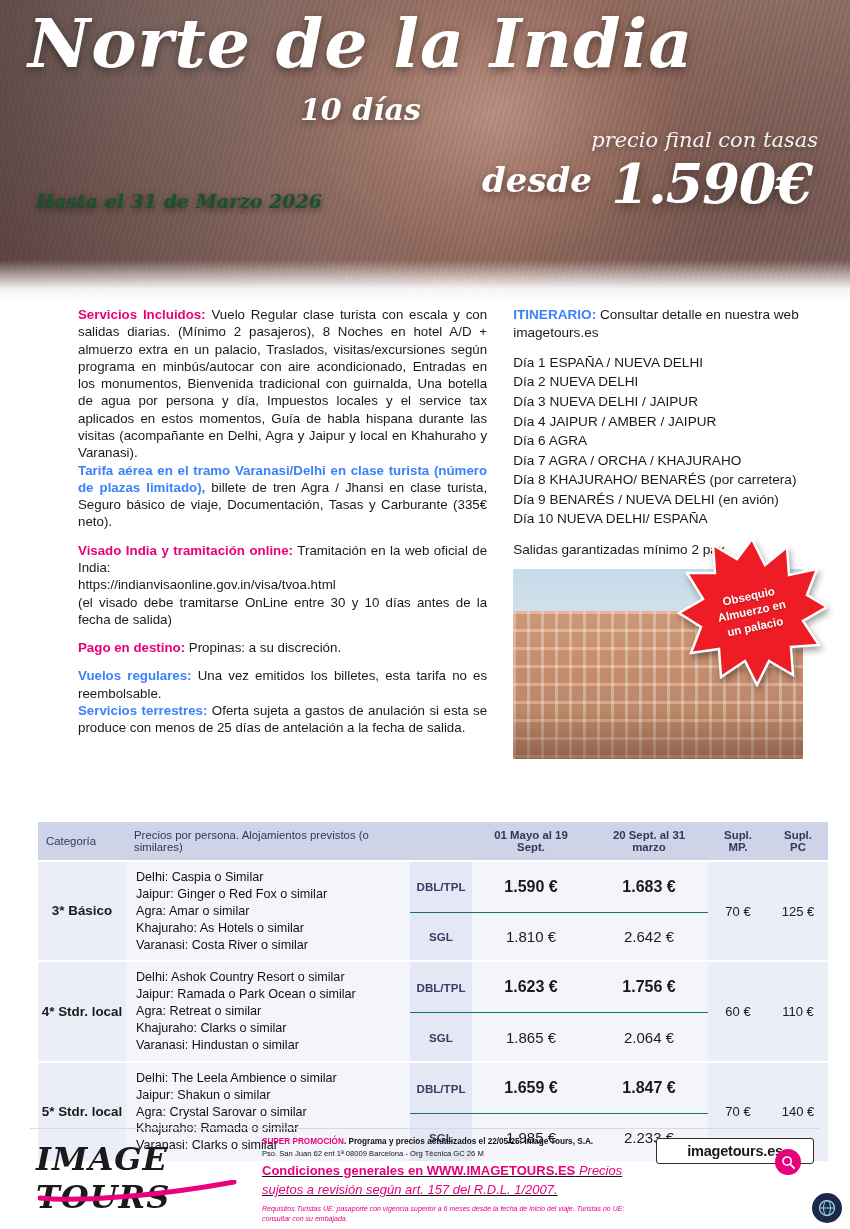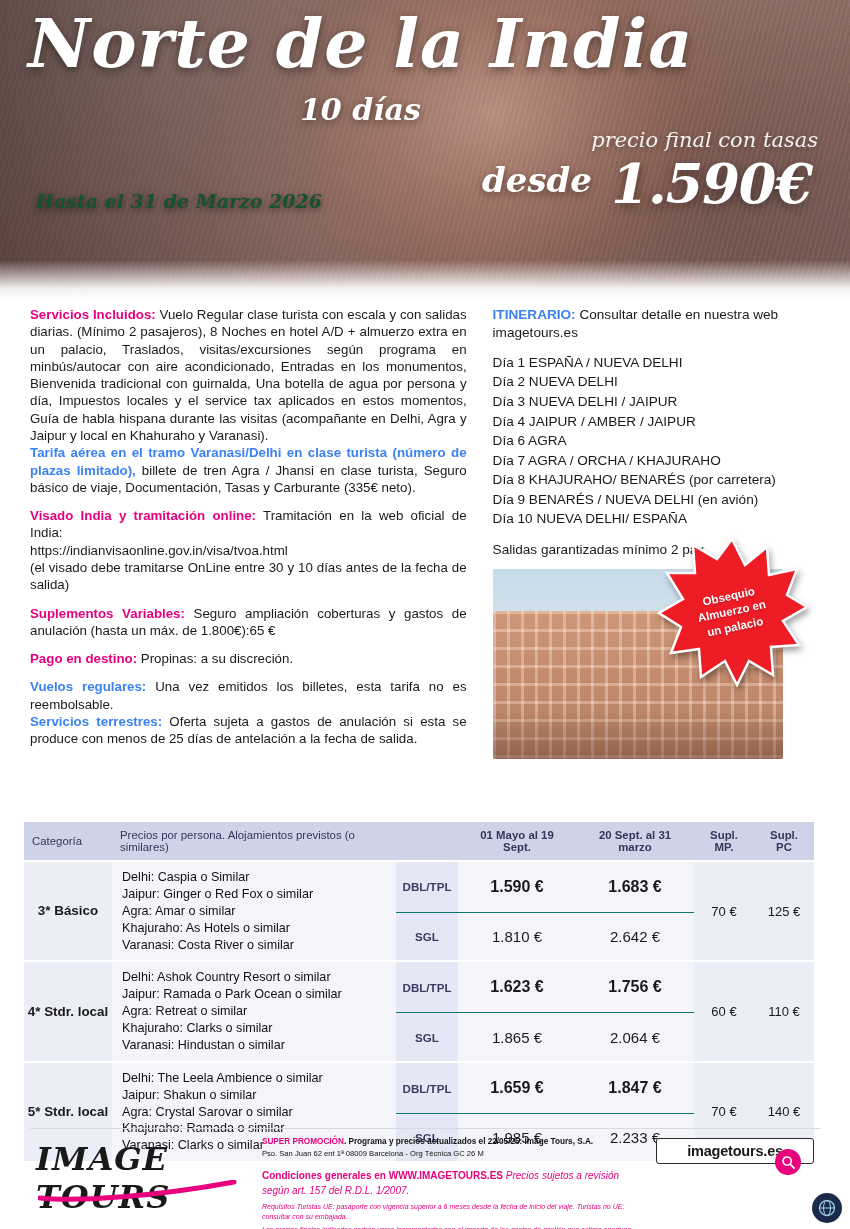--- a/index.html
+++ b/index.html
@@ -91,20 +91,21 @@
     letter-spacing:-1px;
     text-shadow: 0 3px 12px rgba(0,0,0,0.45);
   }
 
   
   .content {
     position:relative;
     padding: 6px 30px 0 30px;
     display:flex;
     gap: 26px;
+    margin-left: 48px;
   }
   .col-left { width: 440px; }
   .col-right { width: 330px; }
   .p-left { font-size:13.3px; line-height:1.30; text-align:justify; margin:0; }
   .lead { color:#e8007d; font-weight:bold; }
   .lead-dark { color:#3b82f6; font-weight:bold; }
   .blk { margin-top:11px; }
 
   .col-right .rp { font-size:13.6px; line-height:1.32; margin:0; }
   .itin-list { margin:11px 0 0 0; font-size:13.6px; line-height:1.44; }
@@ -141,21 +142,21 @@
     position:absolute; left:0; top:0; width:150px; height:150px;
     display:flex; flex-direction:column; align-items:center; justify-content:center;
     transform: rotate(-12deg);
     color:#ffffff; font-weight:bold; font-size:11.5px; line-height:1.35;
     text-align:center;
     text-shadow:0 1px 2px rgba(0,0,0,0.25);
     pointer-events:none;
   }
 
   
-  .table-zone { position:absolute; left:24px; top:822px; width:790px; }
+  .table-zone { position:absolute; left:38px; top:822px; width:790px; }
   table.price { width:790px; border-collapse:collapse; font-size:12.4px; }
   .th-row td { background:#cfd3e8; color:#34365a; font-size:11.4px; padding:7px 8px; vertical-align:middle; }
   .th-row td.c { text-align:center; }
   .th-big { font-size:11.8px; font-weight:bold; }
   td.cat {
     text-align:center; font-weight:bold; font-size:13.4px; color:#1a1a1a;
     width:88px; background:#eceef7; line-height:1.2;
   }
   td.hotels {
     font-size:12.6px; line-height:1.34; padding:7px 10px; color:#111; background:#f4f5fb;
@@ -175,21 +176,21 @@
     font-family:"DejaVu Serif", serif;
     font-style:italic; font-weight:bold;
     font-size:32px; letter-spacing:1px; color:#1a1a1a;
   }
   .logo-swoosh {
     position:absolute; left:2px; top:40px; width:200px; height:22px;
   }
   .footer-text { position:absolute; left:262px; top:8px; width:380px; }
   .ft1 { font-size:8.2px; font-weight:bold; color:#111; line-height:1.45; }
   .ft1 .pink { color:#e8007d; }
-  .ft2 { font-size:10px; color:#111; line-height:1.5; margin-top:9px; }
+  .ft2 { font-size:13px; color:#111; line-height:1.5; margin-top:2px;text-decoration:underline; }
   .ft2 .pink { color:#e8007d; font-weight:bold; }
   .ft3 { font-size:7px; color:#e8007d; line-height:1.5; margin-top:4px; font-style:italic; }
 
   .web-badge {
     position:absolute; right:36px; top:10px;
     width:158px; height:26px;
     border:1px solid #2b2b2b; border-radius:3px;
     background:#fff;
     display:flex; align-items:center; justify-content:center;
   }
@@ -234,23 +235,20 @@
     <p class="p-left">
       <span class="lead-dark">Tarifa aérea en el tramo Varanasi/Delhi en clase turista (número de plazas limitado),</span><span> billete de tren Agra / Jhansi en clase turista, Seguro básico de viaje, Documentación, Tasas y Carburante (335€ neto).</span>
     </p>
 
     <p class="p-left blk">
       <span class="lead">Visado India y tramitación online:</span><span> Tramitación en la web oficial de India:</span>
     </p>
     <p class="p-left">https://indianvisaonline.gov.in/visa/tvoa.html</p>
     <p class="p-left">(el visado debe tramitarse OnLine entre 30 y 10 días antes de la fecha de salida)</p>
 
-    <p class="p-left blk">
-      <span class="lead">Suplementos Variables:</span><span> Seguro ampliación coberturas y gastos de anulación (hasta un máx. de  1.800€):65 €</span>
-    </p>
 
     <p class="p-left blk">
       <span class="lead">Pago en destino:</span><span> Propinas: a su discreción.</span>
     </p>
 
     <p class="p-left blk">
       <span class="lead-dark">Vuelos regulares:</span><span> Una vez emitidos los billetes, esta tarifa no es reembolsable.</span>
     </p>
     <p class="p-left">
       <span class="lead-dark">Servicios terrestres:</span><span> Oferta sujeta a gastos de anulación si esta se produce con menos de 25 días de antelación a la fecha de salida.</span>

